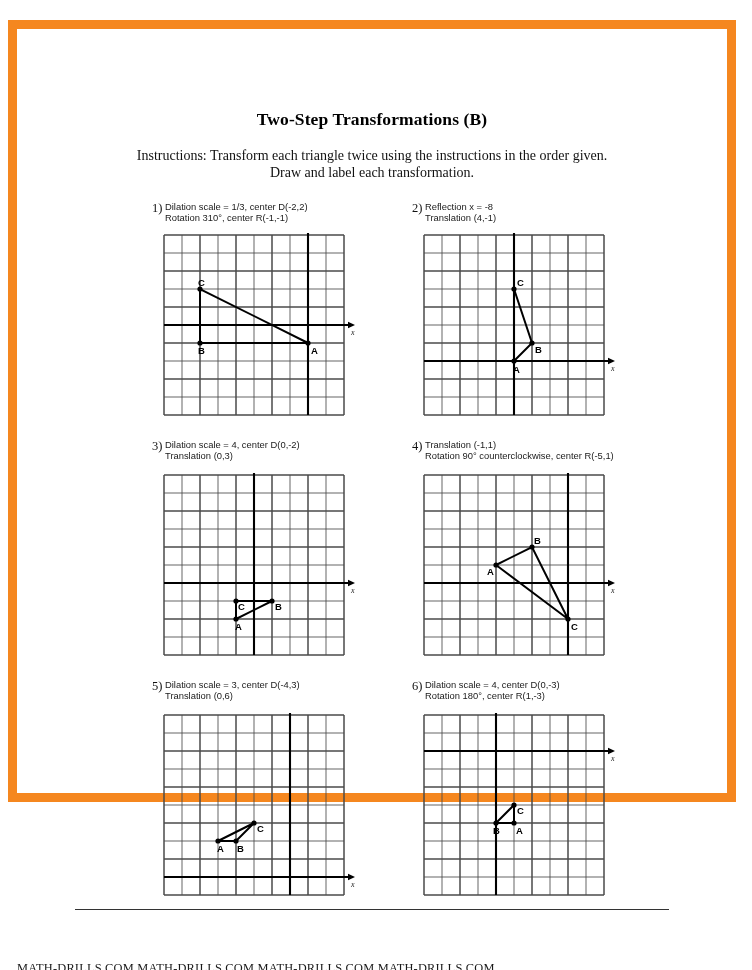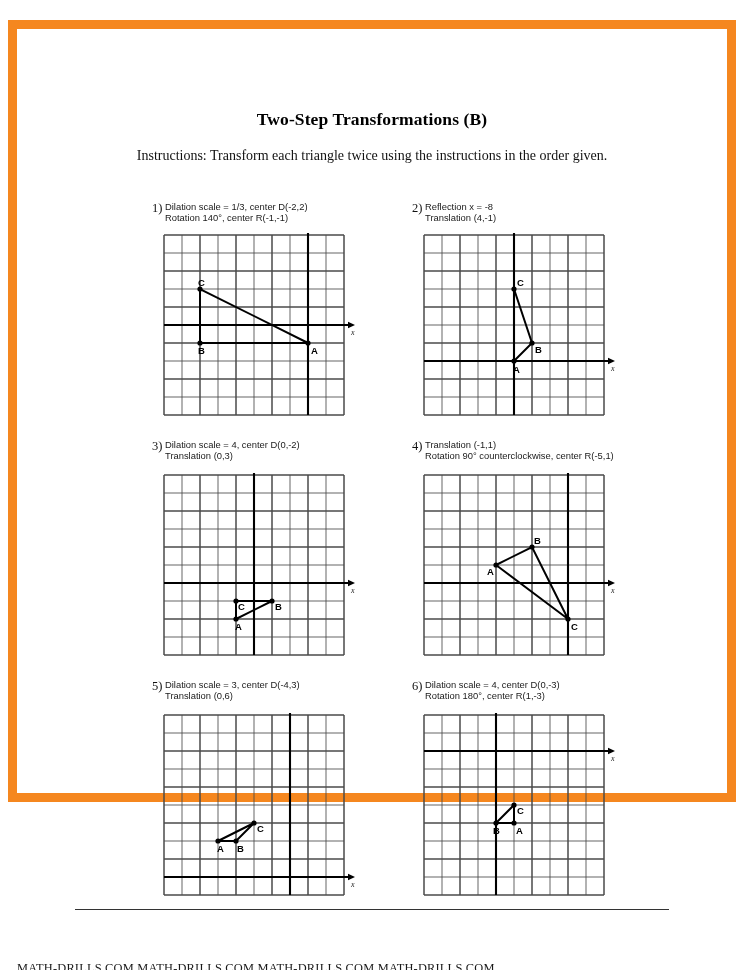--- a/index.html
+++ b/index.html
@@ -128,28 +128,29 @@
 </head>
 <body>
 
 <div id="page-frame">
   <div id="sheet">
 
     <div class="doc-title">Two-Step Transformations (B)</div>
 
     <div class="instructions">
       <span class="instr-line">Instructions: Transform each triangle twice using the instructions in the order given.</span>
+      <span class="instr-line">Draw and label each transformation.</span>
     </div>
 
     <div id="problems-container">
         <div class="problem" style="left: 135px; top: 172px;">
           <div class="prob-label">1)</div>
           <div class="prob-text">
             <span>Dilation scale = 1/3, center D(-2,2)</span>
-            <span>Rotation 140°, center R(-1,-1)</span>
+            <span>Rotation 310°, center R(-1,-1)</span>
           </div>
         </div>
         <div class="grid-wrap" style="left: 145px; top: 204px;">
           <svg width="196" height="196" viewBox="0 0 196 196" class="grid-svg">
             <line x1="2" y1="2" x2="2" y2="182" stroke="#4a4a4a" stroke-width="1.5"></line>
             <line x1="20" y1="2" x2="20" y2="182" stroke="#4a4a4a" stroke-width="0.85"></line>
             <line x1="38" y1="2" x2="38" y2="182" stroke="#4a4a4a" stroke-width="1.5"></line>
             <line x1="56" y1="2" x2="56" y2="182" stroke="#4a4a4a" stroke-width="0.85"></line>
             <line x1="74" y1="2" x2="74" y2="182" stroke="#4a4a4a" stroke-width="1.5"></line>
             <line x1="92" y1="2" x2="92" y2="182" stroke="#4a4a4a" stroke-width="0.85"></line>

